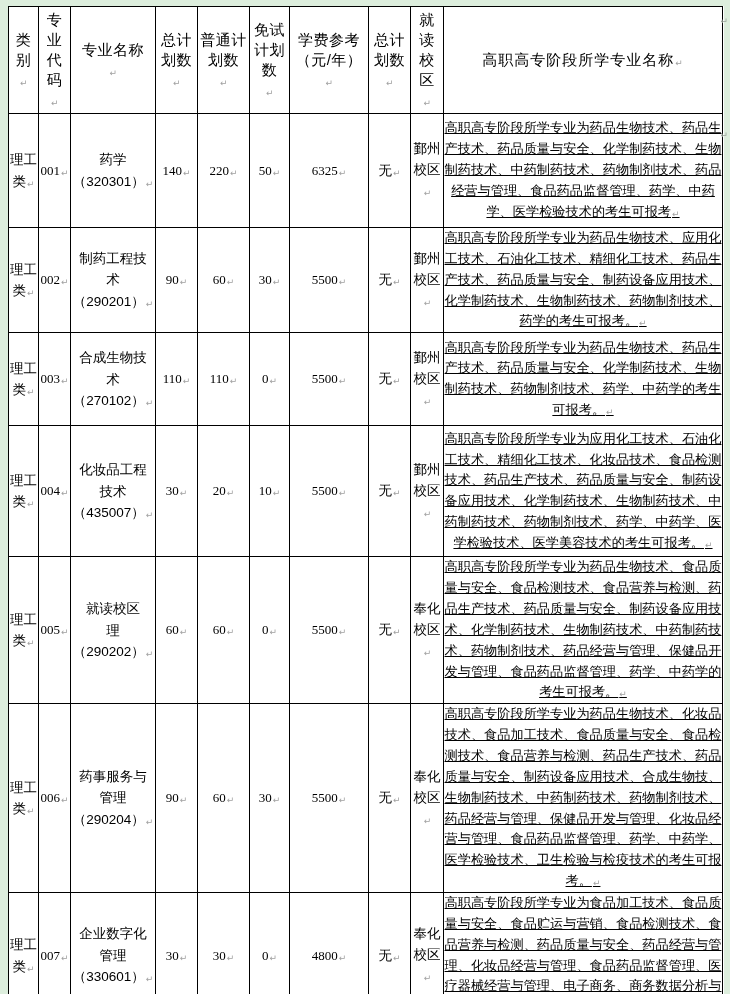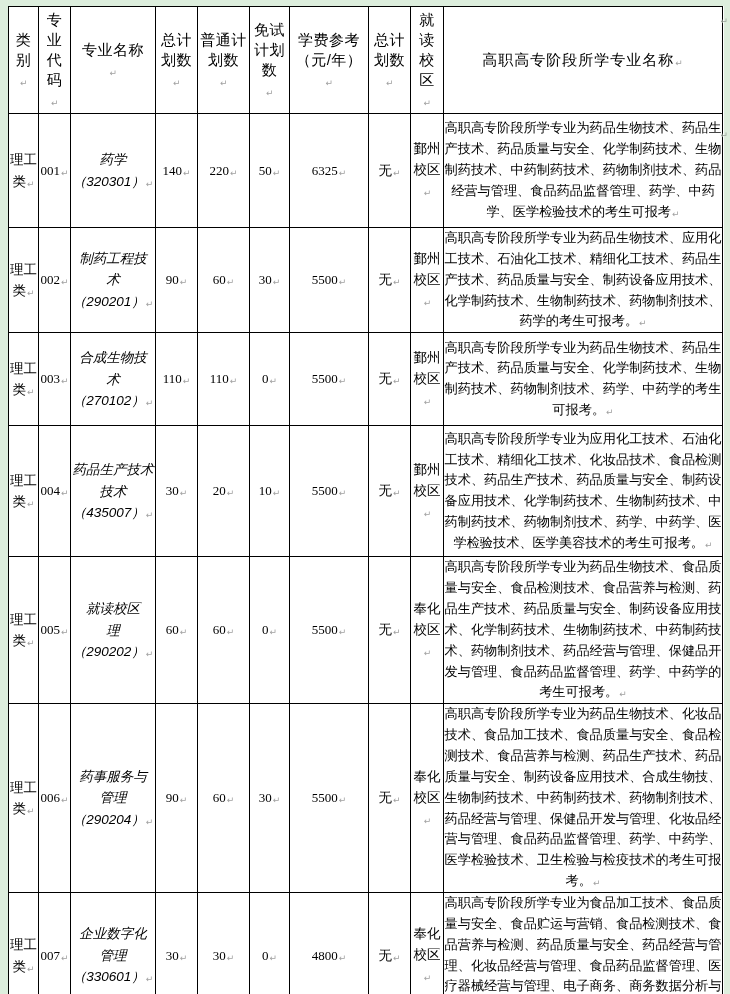--- a/index.html
+++ b/index.html
@@ -95,31 +95,31 @@
     font-family: "Liberation Serif", "DejaVu Serif", serif;
   }
   .num {
     font-size: 13px;
     font-family: "Liberation Serif", "DejaVu Serif", serif;
   }
   .major {
     font-size: 13.5px;
     line-height: 1.6;
     padding: 0 4px;
-    font-style: italic;
   }
   .eng {
     font-size: 13.5px;
   }
   .desc {
     font-size: 13.2px;
     line-height: 1.58;
     text-align: left;
     padding: 2px 4px 2px 5px;
     word-break: break-all;
+    text-decoration: underline;
   }
 
   
   .pil {
     color: #a0a0a0;
     font-size: 9px;
     vertical-align: -1px;
     padding-left: 1px;
     font-family: "DejaVu Sans", sans-serif;
   }
@@ -239,21 +239,21 @@
           <td class="num"><span>5500</span><span class="pil">↵</span></td>
           <td class="eng"><span>无</span><span class="pil">↵</span></td>
           <td class="vert"><span>鄞州校区</span><span class="pil">↵</span></td>
           <td class="desc"><span>高职高专阶段所学专业为药品生物技术、药品生产技术、药品质量与安全、化学制药技术、生物制药技术、药物制剂技术、药学、中药学的考生可报考。</span><span class="pil">↵</span></td>
         </tr>
 
         <tr class="r4">
           <td class="cat"><span>理工类</span><span class="pil">↵</span></td>
           <td class="code"><span>004</span><span class="pil">↵</span></td>
           <td class="major">
-              <div>药品生产技术</div>
+              <div>化妆品工程</div>
               <div>技术</div>
               <div><span>（435007）</span><span class="pil">↵</span></div>
             </td>
           <td class="num"><span>30</span><span class="pil">↵</span></td>
           <td class="num"><span>20</span><span class="pil">↵</span></td>
           <td class="num"><span>10</span><span class="pil">↵</span></td>
           <td class="num"><span>5500</span><span class="pil">↵</span></td>
           <td class="eng"><span>无</span><span class="pil">↵</span></td>
           <td class="vert"><span>鄞州校区</span><span class="pil">↵</span></td>
           <td class="desc"><span>高职高专阶段所学专业为应用化工技术、石油化工技术、精细化工技术、化妆品技术、食品检测技术、药品生产技术、药品质量与安全、制药设备应用技术、化学制药技术、生物制药技术、中药制药技术、药物制剂技术、药学、中药学、医学检验技术、医学美容技术的考生可报考。</span><span class="pil">↵</span></td>

